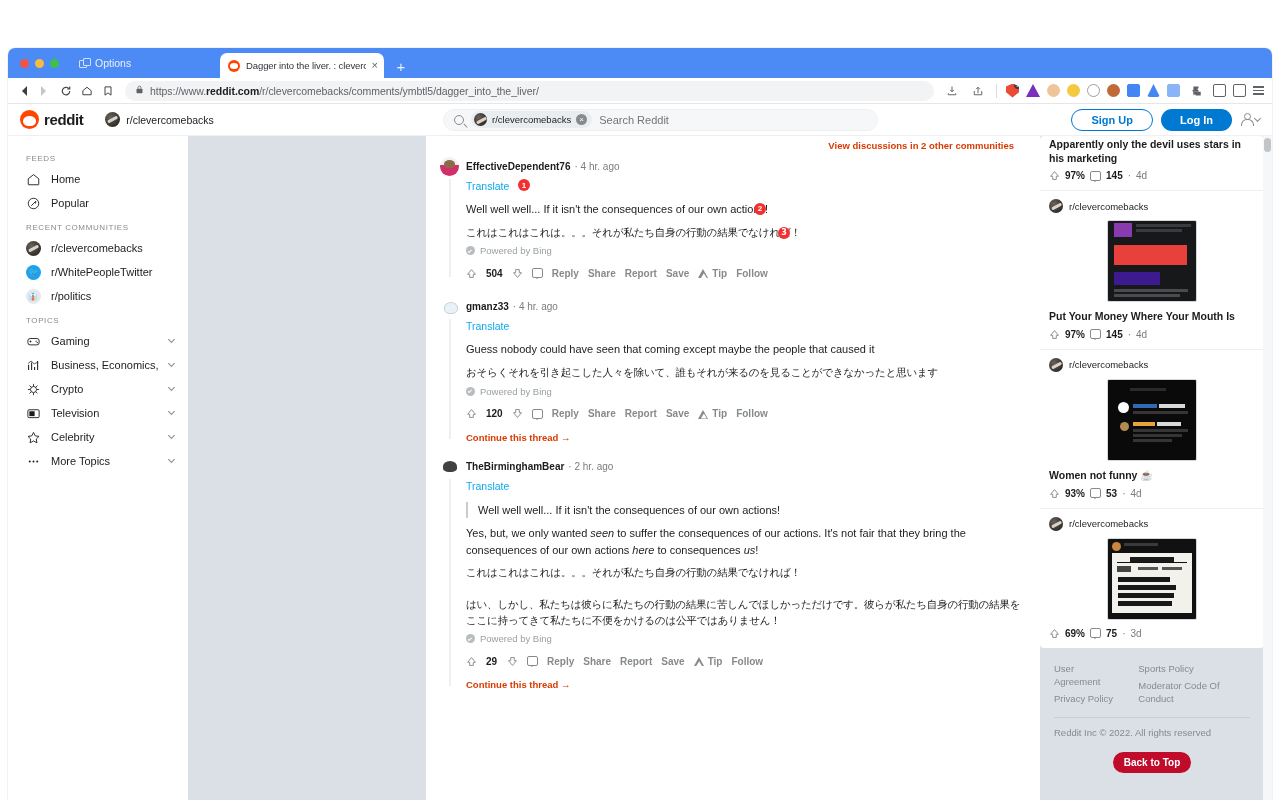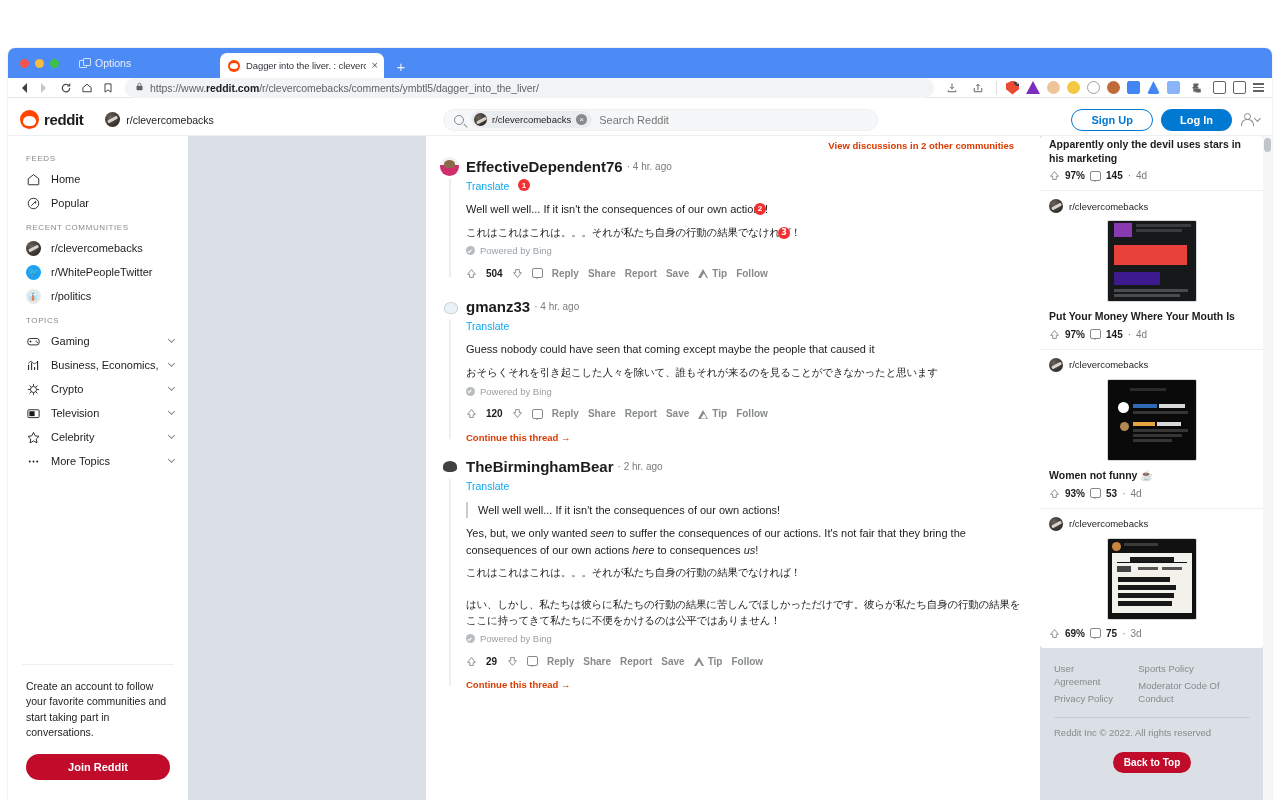--- a/index.html
+++ b/index.html
@@ -66,21 +66,21 @@
     overflow: hidden; flex: 1 1 auto; letter-spacing: -0.1px;
   }
   .tab-x { font-size: 11px; color: #5f6368; line-height: 1; cursor: pointer; }
   .newtab {
     position: absolute; left: 385px; bottom: 4px;
     font-size: 15px; color: #e9effb; line-height: 1;
     width: 16px; text-align: center;
   }
   
   .urlbar {
-    height: 20px; background: #fff;
+    height: 26px; background: #fff;
     display: flex; align-items: center;
     padding: 0 6px; gap: 2px;
     border-bottom: 1px solid #e6e6e6;
   }
   .navbtn {
     width: 19px; height: 19px; display: flex; align-items: center;
     justify-content: center; color: #3c4043; font-size: 11px; cursor: pointer;
   }
   .navbtn.off { color: #c3c6ca; }
   .tri-l { width: 0; height: 0; border: 5px solid transparent; border-right-color: #3c4043; margin-right: 3px; }
@@ -218,21 +218,21 @@
     border-radius: 50%; overflow: hidden; background: #d7dadc;
   }
   .cmt-av.a1 { background: linear-gradient(#f1f1f1 0 42%, #d12e6b 42% 100%); }
   .cmt-av.a1:after { content:""; position:absolute; left:4px; top:3px; width:11px; height:8px; background:#8a6a4b; border-radius:50% 50% 30% 30%; }
   .cmt-av.a2 { background: #fff; }
   .cmt-av.a2:after { content:""; position:absolute; left:3.5px; top:5px; width:12px; height:10px; background:#e9f3f7; border:1px solid #c8d2d6; border-radius:50% 50% 40% 40%; }
   .cmt-av.a3 { background: #fff; }
   .cmt-av.a3:after { content:""; position:absolute; left:2.5px; top:4px; width:14px; height:11px; background:#3f4142; border-radius:50% 50% 35% 35%; }
   .cmt-rail { position: absolute; left: 9px; top: 22px; bottom: 4px; width: 1.5px; background: #edeff1; }
   .cmt-head { display: flex; align-items: center; gap: 4px; height: 19px; }
-  .cmt-user { font-size: 15px; font-weight: 700; color: #1c1c1c; cursor: pointer; }
+  .cmt-user { font-size: 10px; font-weight: 700; color: #1c1c1c; cursor: pointer; }
   .cmt-meta { font-size: 10px; color: #7c7c7c; }
   .translate { font-size: 10.5px; color: #0fa8ee; margin-top: 3px; cursor: pointer; display: inline-block; }
   .cmt-body { font-size: 11px; color: #1c1c1c; line-height: 1.5; margin-top: 7px; }
   .cmt-body.jp { font-family: "DejaVu Sans", sans-serif; font-size: 10.5px; letter-spacing: -0.2px; }
   .quote {
     border-left: 2.5px solid #c9ccce; padding-left: 10px; margin-top: 8px;
     font-size: 11px; color: #1c1c1c; line-height: 1.5;
   }
   .bing { display: flex; align-items: center; gap: 5px; margin-top: 5px; }
   .bing-dot { width: 9px; height: 9px; border-radius: 50%; background: #b8bdc0; position: relative; }
@@ -519,25 +519,20 @@
             <svg viewBox="0 0 20 20">
                 <circle cx="5" cy="10" r="1.3" fill="#1c1c1c"></circle>
                 <circle cx="10" cy="10" r="1.3" fill="#1c1c1c"></circle>
                 <circle cx="15" cy="10" r="1.3" fill="#1c1c1c"></circle>
               </svg>
           </span>
           <span class="lbl">More Topics</span>
           <span class="chev-d"></span>
         </div>
 
-        <div class="lnav-foot">
-          <div class="lnav-sep"></div>
-          <div class="lnav-copy">Create an account to follow your favorite communities and start taking part in conversations.</div>
-          <div class="join-btn">Join Reddit</div>
-        </div>
       </div>
 
       <div class="center">
         <div class="gray-col"></div>
         <div class="cmt-col">
 
           <div class="view-disc">View discussions in 2 other communities</div>
 
           <div class="cmt" style="margin-top:6px;">
             <div class="cmt-av a1"></div>

